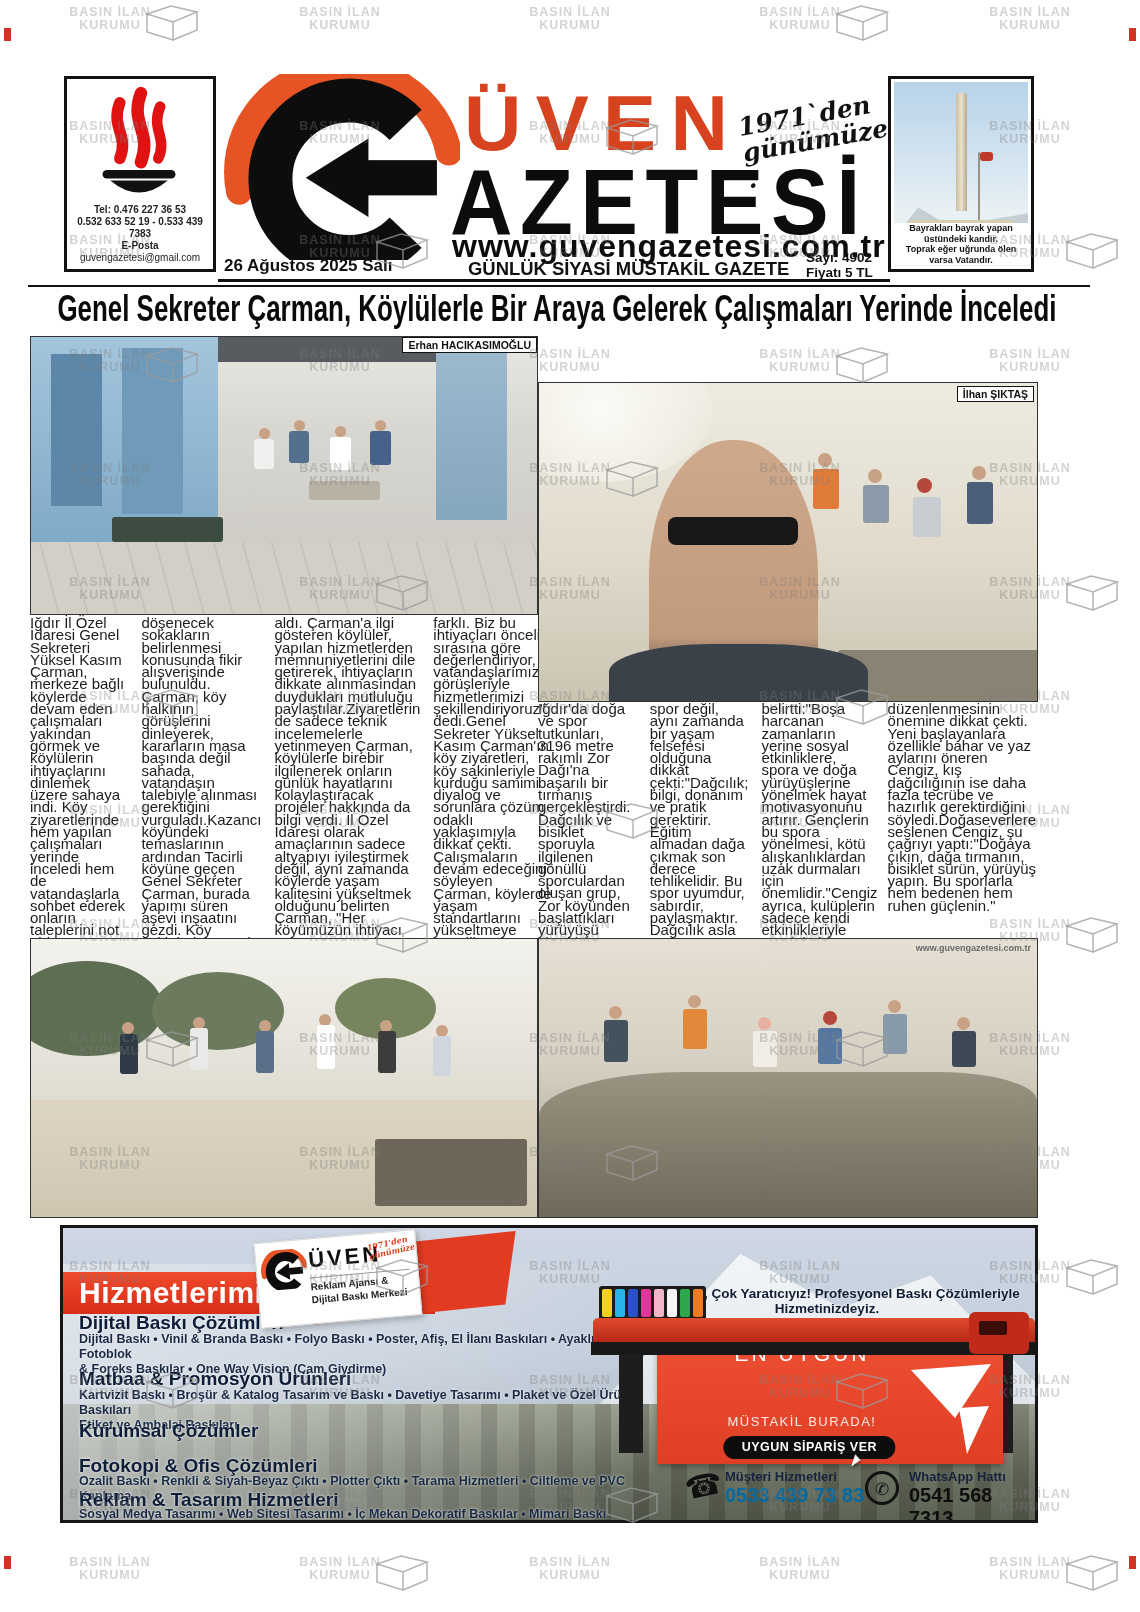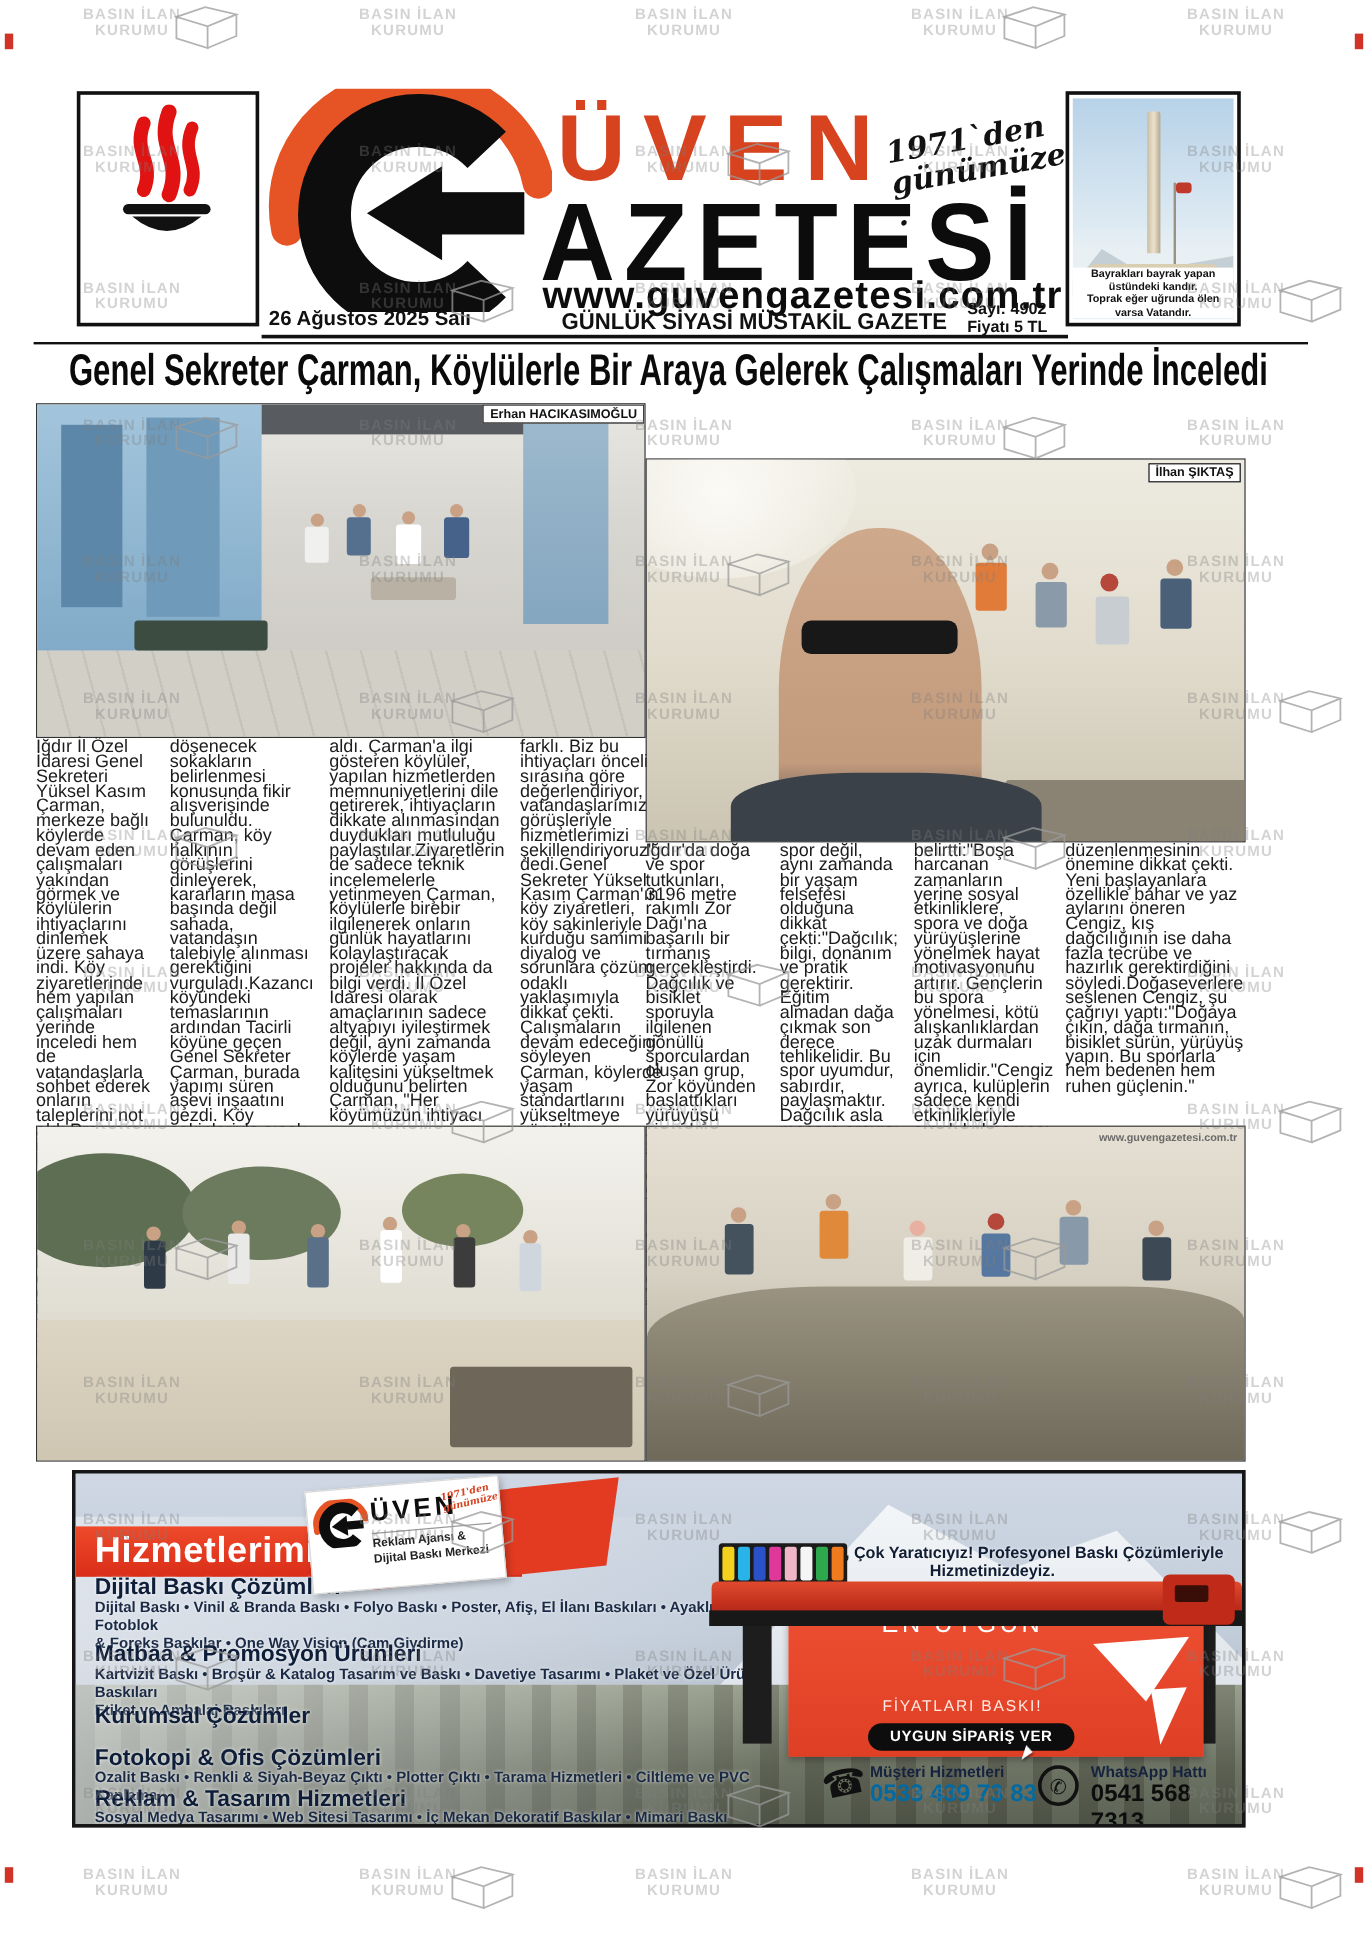--- a/index.html
+++ b/index.html
@@ -54,20 +54,26 @@
   <div class="redmark" style="left:1129px;top:1556px;"></div>
 
   <div class="abs" id="logo-box">
     <svg class="abs" style="left:24px;top:8px;" width="96" height="116" viewBox="0 0 100 120">
       <path d="M30,16 C20,42 40,50 30,74" stroke="#e01212" stroke-width="12" fill="none" stroke-linecap="round"></path>
       <path d="M52,6 C40,38 64,46 52,78" stroke="#e01212" stroke-width="13" fill="none" stroke-linecap="round"></path>
       <path d="M72,20 C62,44 80,52 70,74" stroke="#e01212" stroke-width="11" fill="none" stroke-linecap="round"></path>
       <rect x="12" y="86" width="76" height="9" rx="4.5" fill="#111"></rect>
       <path d="M20,97 Q50,122 80,97 Z" fill="#111"></path>
     </svg>
+    <div class="abs" id="tel-block">
+      <div>Tel: 0.476 227 36 53</div>
+      <div>0.532 633 52 19 - 0.533 439 7383</div>
+      <div>E-Posta</div>
+      <div style="font-weight:400;">guvengazetesi@gmail.com</div>
+    </div>
   </div>
 
   <svg class="abs" style="left:222px;top:74px;" width="238" height="186" viewBox="0 0 240 190">
     <path d="M16,120 A108,104 0 0 1 230,80" stroke="#e65426" stroke-width="27" fill="none" stroke-linecap="round"></path>
     <path d="M186,52 A80,80 0 1 0 186,162" stroke="#0d0d0d" stroke-width="45" fill="none"></path>
     <rect x="146" y="88" width="72" height="36" fill="#0d0d0d"></rect>
     <polygon points="148,66 148,146 84,106" fill="#0d0d0d"></polygon>
   </svg>
   <div class="abs" id="uven">ÜVEN</div>
   <div class="abs pre" id="slogan">1971`den
@@ -242,21 +248,21 @@
     <div class="abs" style="left:530px;top:90px;width:442px;height:28px;background:linear-gradient(180deg,#e04a2e,#b22315);border-radius:5px;z-index:4;"></div>
     <div class="abs" style="left:906px;top:84px;width:60px;height:42px;background:#c02a18;border-radius:6px;z-index:5;">
       <div class="abs" style="left:10px;top:9px;width:28px;height:14px;background:#3a0e08;border-radius:2px;"></div>
     </div>
     <div class="abs" style="left:528px;top:114px;width:446px;height:13px;background:#181818;z-index:4;"></div>
     <div class="abs" style="left:556px;top:127px;width:24px;height:98px;background:#1d1d1d;z-index:1;"></div>
     <div class="abs" style="left:926px;top:127px;width:24px;height:98px;background:#1d1d1d;z-index:1;"></div>
 
     <div class="abs" id="sheet">
       <div class="sheet-txt" style="top:18px;font-size:21px;font-weight:300;letter-spacing:3px;">EN UYGUN</div>
-      <div class="sheet-txt" style="top:90px;font-size:13px;font-weight:300;letter-spacing:1.5px;color:#ffeae4;">FİYATLARI BASKI!</div>
+      <div class="sheet-txt" style="top:90px;font-size:13px;font-weight:300;letter-spacing:1.5px;color:#ffeae4;">MÜSTAKİL BURADA!</div>
       <div id="pill">UYGUN SİPARİŞ VER</div>
       <div class="abs" style="left:196px;top:131px;width:0;height:0;border-left:7px solid #fff;border-top:4px solid transparent;border-bottom:9px solid transparent;transform:rotate(18deg);filter:drop-shadow(1px 1px 1px rgba(0,0,0,.6));"></div>
       <svg class="abs" style="right:8px;top:40px;" width="86" height="92" viewBox="0 0 86 92">
         <polygon points="2,6 82,0 46,54" fill="#ffffff"></polygon>
         <polygon points="50,44 80,42 58,90" fill="#ffffff"></polygon>
       </svg>
     </div>
 
     <div class="abs" style="left:622px;top:240px;font-size:30px;color:#101010;z-index:4;transform:rotate(-12deg);">☎</div>
     <div class="abs" style="left:662px;top:241px;z-index:4;">

